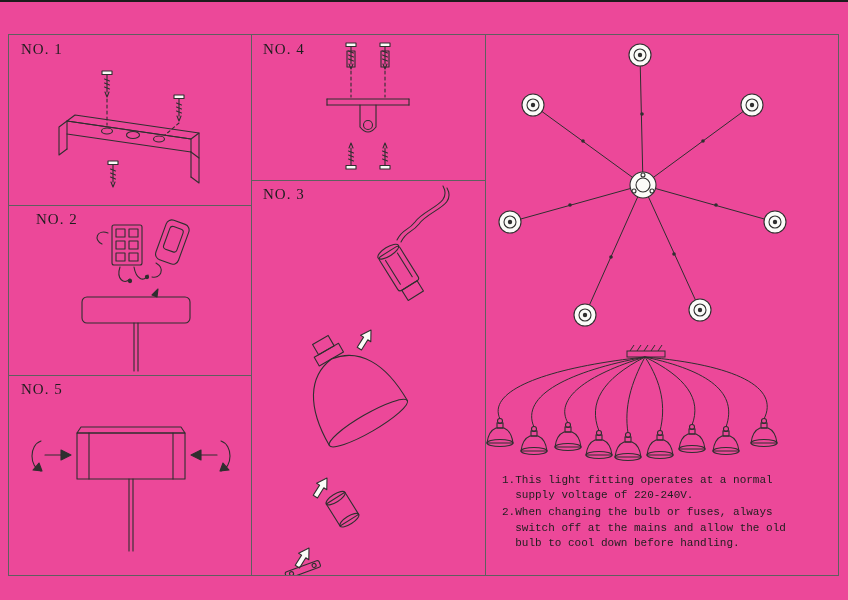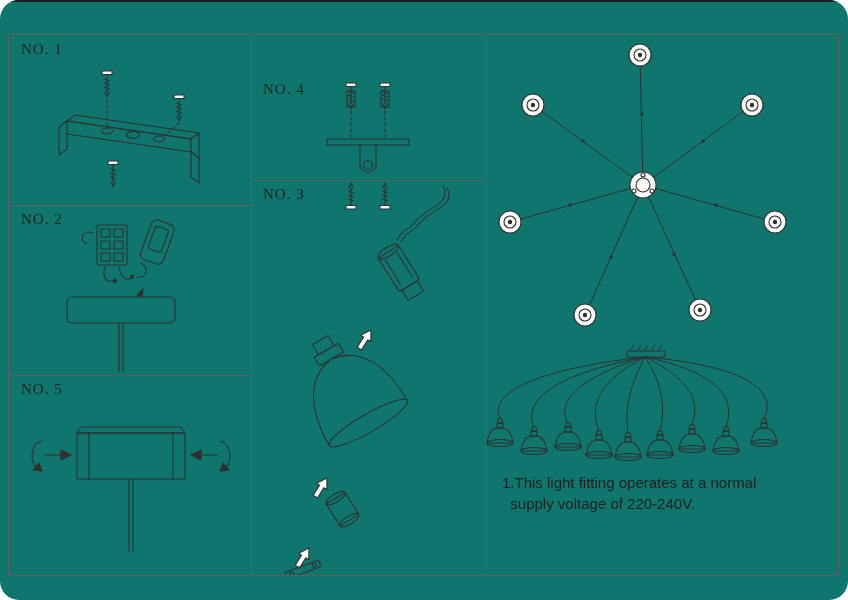--- a/index.html
+++ b/index.html
@@ -1,26 +1,26 @@
 <!DOCTYPE html>
 <html><head>
 <meta charset="utf-8">
 <style>
   * { margin:0; padding:0; box-sizing:border-box; }
   html,body { width:848px; height:600px; background:#ffffff; }
   body { font-family:"Liberation Serif", serif; color:#222; }
-  .sheet { position:relative; width:848px; height:600px; background:#0f766e; overflow:hidden;border-radius:19px; }
+  .sheet { position:relative; width:848px; height:600px; background:#ec4899; overflow:hidden; }
   .topline { position:absolute; left:0; top:0; width:848px; height:2px; background:#1c1c1c; }
   .frame { position:absolute; left:8px; top:34px; width:831px; height:542px; border:1px solid #5f5f5f; }
   .v-div { position:absolute; width:1px; background:#5f5f5f; }
   .h-div { position:absolute; height:1px; background:#5f5f5f; }
   .panel { position:absolute; }
   .panel-label { position:absolute; left:12px; top:6px; font-size:15px; letter-spacing:1px; color:#1e1e1e; }
   .panel svg { position:absolute; left:0; top:0; }
-  .notes { position:absolute; left:16px; width:330px; font-family:Liberation Sans, sans-serif; font-size:15px; line-height:1.38; color:#1e1e1e; }
+  .notes { position:absolute; left:16px; width:330px; font-family:Liberation Mono, monospace; font-size:11px; line-height:1.38; color:#1e1e1e; }
   .note { white-space:pre-wrap; margin-bottom:2px; }
 </style>
 </head>
 <body>
 
 <div class="sheet">
   <div class="topline"></div>
   <div class="frame"></div>
 
   <div class="v-div" style="left:251px; top:35px; height:540px;"></div>
@@ -55,21 +55,21 @@
         <ellipse cx="150" cy="104" rx="5.5" ry="3"></ellipse>
         <use href="#s1-screw" transform="translate(98,36)"></use>
         <use href="#s1-screw" transform="translate(170,60)"></use>
         <use href="#s1-screw" transform="translate(104,126)"></use>
         <line x1="98" y1="64" x2="98" y2="90" stroke-dasharray="3,3"></line>
         <line x1="170" y1="88" x2="156" y2="100" stroke-dasharray="3,3"></line>
       </g>
     </svg>
   </section>
 
-  <section class="panel" style="left:9px; top:205px; width:242px; height:170px;">
+  <section class="panel" style="left:24px; top:205px; width:242px; height:170px;">
     <div class="panel-label">NO. 2</div>
     <svg width="242" height="170" viewBox="0 0 242 170">
       <g fill="none" stroke="#2f2f2f" stroke-width="1.1" stroke-linecap="round" stroke-linejoin="round">
         <rect x="88" y="20" width="30" height="40" rx="2"></rect>
         <rect x="92" y="24" width="9" height="8"></rect>
         <rect x="105" y="24" width="9" height="8"></rect>
         <rect x="92" y="36" width="9" height="8"></rect>
         <rect x="105" y="36" width="9" height="8"></rect>
         <rect x="92" y="48" width="9" height="8"></rect>
         <rect x="105" y="48" width="9" height="8"></rect>
@@ -110,21 +110,21 @@
         <g>
           <line x1="208" y1="80" x2="184" y2="80"></line>
           <polygon points="182,80 192,75 192,85" fill="#2f2f2f"></polygon>
           <path d="M212,66 C224,70 224,92 212,96"></path>
           <polygon points="211,96 220,95 214,88" fill="#2f2f2f"></polygon>
         </g>
       </g>
     </svg>
   </section>
 
-  <section class="panel" style="left:251px; top:35px; width:234px; height:145px;margin-top:40px;">
+  <section class="panel" style="left:251px; top:35px; width:234px; height:145px;">
     <div class="panel-label">NO. 4</div>
     <svg width="234" height="145" viewBox="0 0 234 145">
       <defs>
         <g id="s4-screw" fill="none" stroke="#2f2f2f" stroke-width="1.1">
           <rect x="-5" y="0" width="10" height="3.5" fill="#fbfbf8"></rect>
           <line x1="0" y1="3.5" x2="0" y2="21"></line>
           <line x1="-2.5" y1="8" x2="2.5" y2="10"></line>
           <line x1="-2.5" y1="12" x2="2.5" y2="14"></line>
           <line x1="-2.5" y1="16" x2="2.5" y2="18"></line>
           <polyline points="-2,21 0,26 2,21"></polyline>
@@ -269,15 +269,18 @@
       <use href="#r-shadeside" transform="translate(142,400)"></use>
       <use href="#r-shadeside" transform="translate(174,398)"></use>
       <use href="#r-shadeside" transform="translate(206,392)"></use>
       <use href="#r-shadeside" transform="translate(240,394)"></use>
       <use href="#r-shadeside" transform="translate(278,386)"></use>
     </svg>
 
     <div class="notes" style="top:438px;">
       <div class="note">1.This light fitting operates at a normal
   supply voltage of 220-240V.</div>
+      <div class="note">2.When changing the bulb or fuses, always
+  switch off at the mains and allow the old
+  bulb to cool down before handling.</div>
     </div>
   </section>
 </div>
 
 </body></html>

